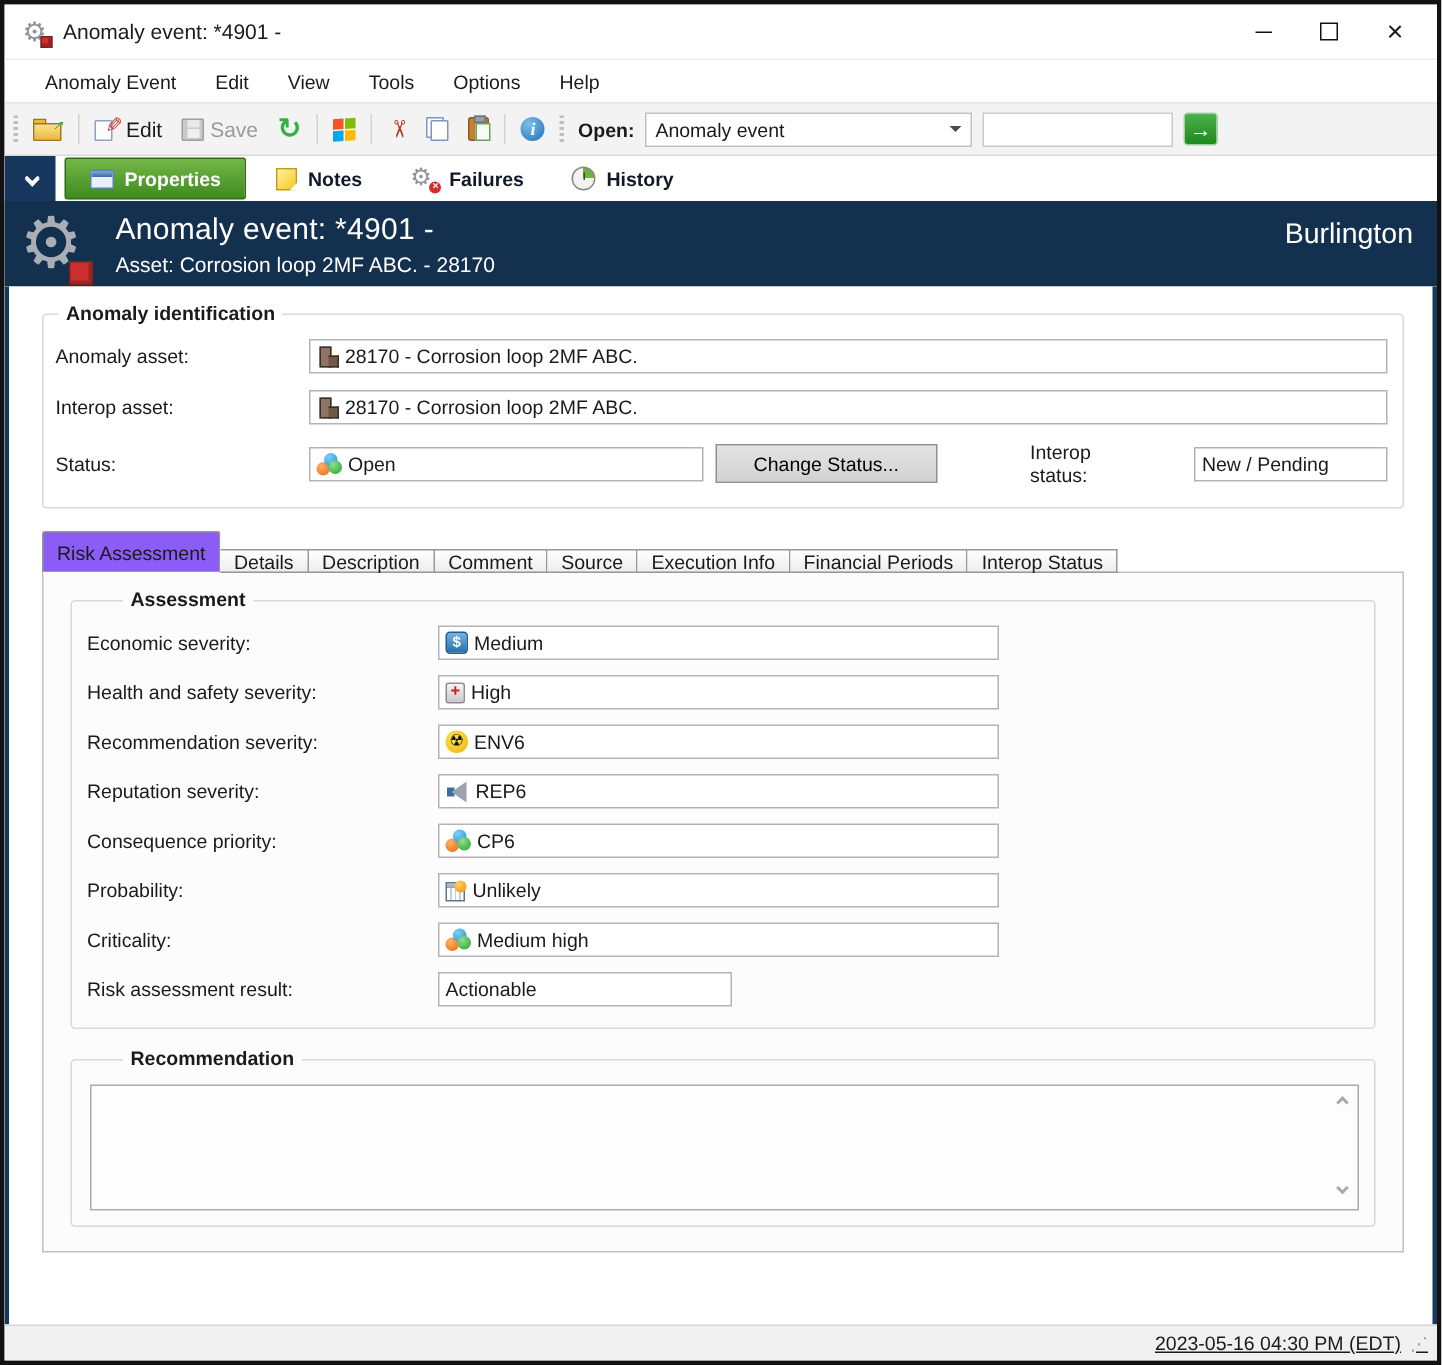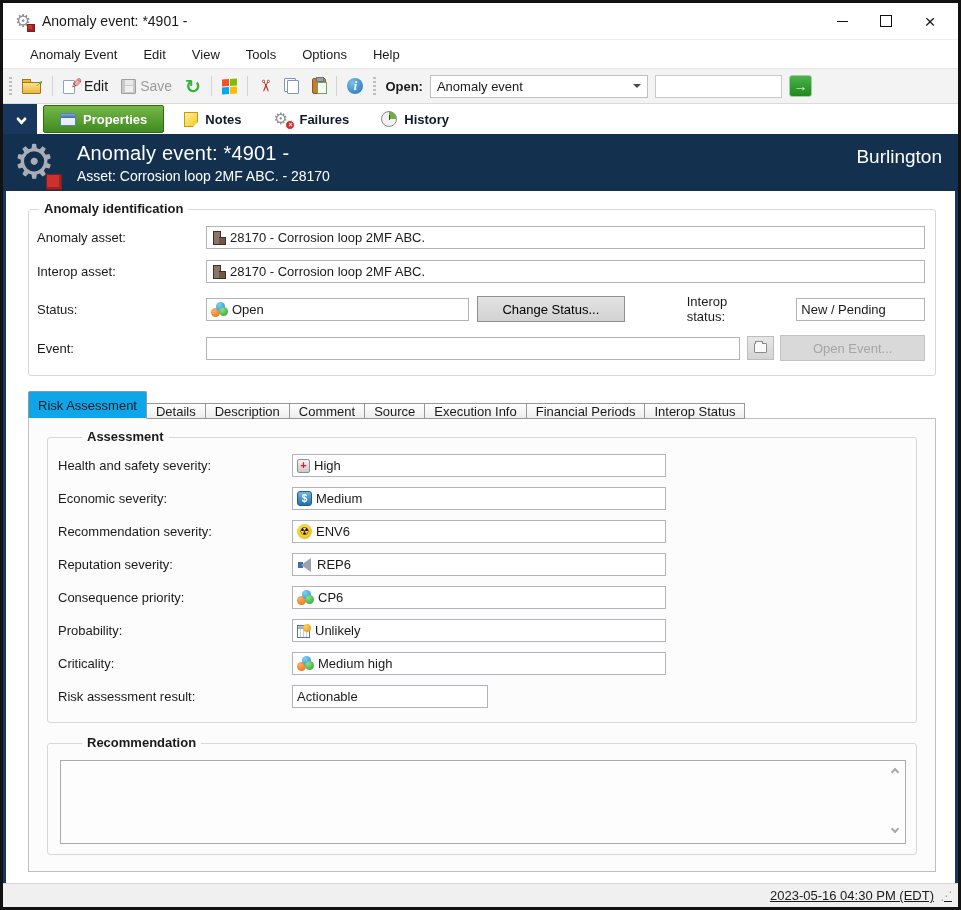--- a/index.html
+++ b/index.html
@@ -136,21 +136,21 @@
   .icon-prob::before { content:""; position:absolute; left:0; bottom:0; width:11px; height:11px; background:
       linear-gradient(#b9c6d6,#8fa5bf) top/11px 3px no-repeat,
       repeating-linear-gradient(to right,#fff 0 2px,#c4cdd8 2px 3px) bottom/11px 8px no-repeat;
       border:1px solid #5f7globalThis; border:1px solid #5f7594; }
   .icon-prob::after { content:""; position:absolute; right:0; top:0; width:8px; height:8px; border-radius:50%; background:radial-gradient(circle at 35% 30%,#ffd35c,#ef8f0a); }
 
   
   .dtabs { display:flex; align-items:flex-end; margin-top:15px; padding-left:0; position:relative; z-index:2; }
   .dtab { height:16px; display:flex; align-items:center; padding:0 9px; background:linear-gradient(#ffffff,#ededed); border:1px solid #979797; border-left:none; }
   .dtab:first-child { border-left:1px solid #979797; }
-  .dtab.active { height:28px; background:#0ea5e9; border:1px solid #979797; border-bottom:1px solid #fcfcfc; border-radius:2px 2px 0 0; }
+  .dtab.active { height:28px; background:#8b5cf6; border:1px solid #979797; border-bottom:1px solid #fcfcfc; border-radius:2px 2px 0 0; }
   .dpanel { border:1px solid #bfbfbf; background:#fcfcfc; margin-top:-1px; padding:14px 12px 14px 12px; }
   .dpanel .groupbox > .gb-label { background:#fcfcfc;margin-left:24px; }
 
   .arow { display:flex; align-items:center; margin-bottom:10px; }
   .arow:last-child { margin-bottom:2px; }
   .alabel { width:234px; flex:0 0 auto; }
   .abox { width:374px; }
   .abox-short { width:196px; }
 
   
@@ -316,59 +316,51 @@
             </span>
           <span>Open</span>
         </span>
         <button class="btn" style="width:152px; margin-left:8px;">Change Status...</button>
         <span style="margin-left:62px;">Interop status:</span>
         <span class="fbox" style="width:133px; margin-left:30px;">
             <span>New / Pending</span>
           </span>
       </div>
 
-      <div class="frow">
-        <span class="flabel">Event:</span>
-        <input class="fbox" style="width: 536px;" value="">
-        <span class="mini-btn" style="margin-left:7px;">
-            <span class="icon-folder-plain"></span>
-          </span>
-        <button class="btn disabled" style="width:145px; margin-left:6px;">Open Event...</button>
-      </div>
     </div>
 
     <div class="dtabs">
       <span class="dtab active">Risk Assessment</span>
       <span class="dtab">Details</span>
       <span class="dtab">Description</span>
       <span class="dtab">Comment</span>
       <span class="dtab">Source</span>
       <span class="dtab">Execution Info</span>
       <span class="dtab">Financial Periods</span>
       <span class="dtab">Interop Status</span>
     </div>
 
     <div class="dpanel">
 
       <div class="groupbox" style="margin:4px 6px 0 6px; padding-left:10px;">
         <span class="gb-label">Assessment</span>
 
         <div class="arow">
+          <span class="alabel">Economic severity:</span>
+          <span class="fbox abox">
+            <span class="icon-dollar">$</span>
+            <span>Medium</span>
+          </span>
+        </div>
+
+        <div class="arow">
           <span class="alabel">Health and safety severity:</span>
           <span class="fbox abox">
             <span class="icon-aid">+</span>
             <span>High</span>
-          </span>
-        </div>
-
-        <div class="arow">
-          <span class="alabel">Economic severity:</span>
-          <span class="fbox abox">
-            <span class="icon-dollar">$</span>
-            <span>Medium</span>
           </span>
         </div>
 
         <div class="arow">
           <span class="alabel">Recommendation severity:</span>
           <span class="fbox abox">
             <span class="icon-radiation">☢</span>
             <span>ENV6</span>
           </span>
         </div>

